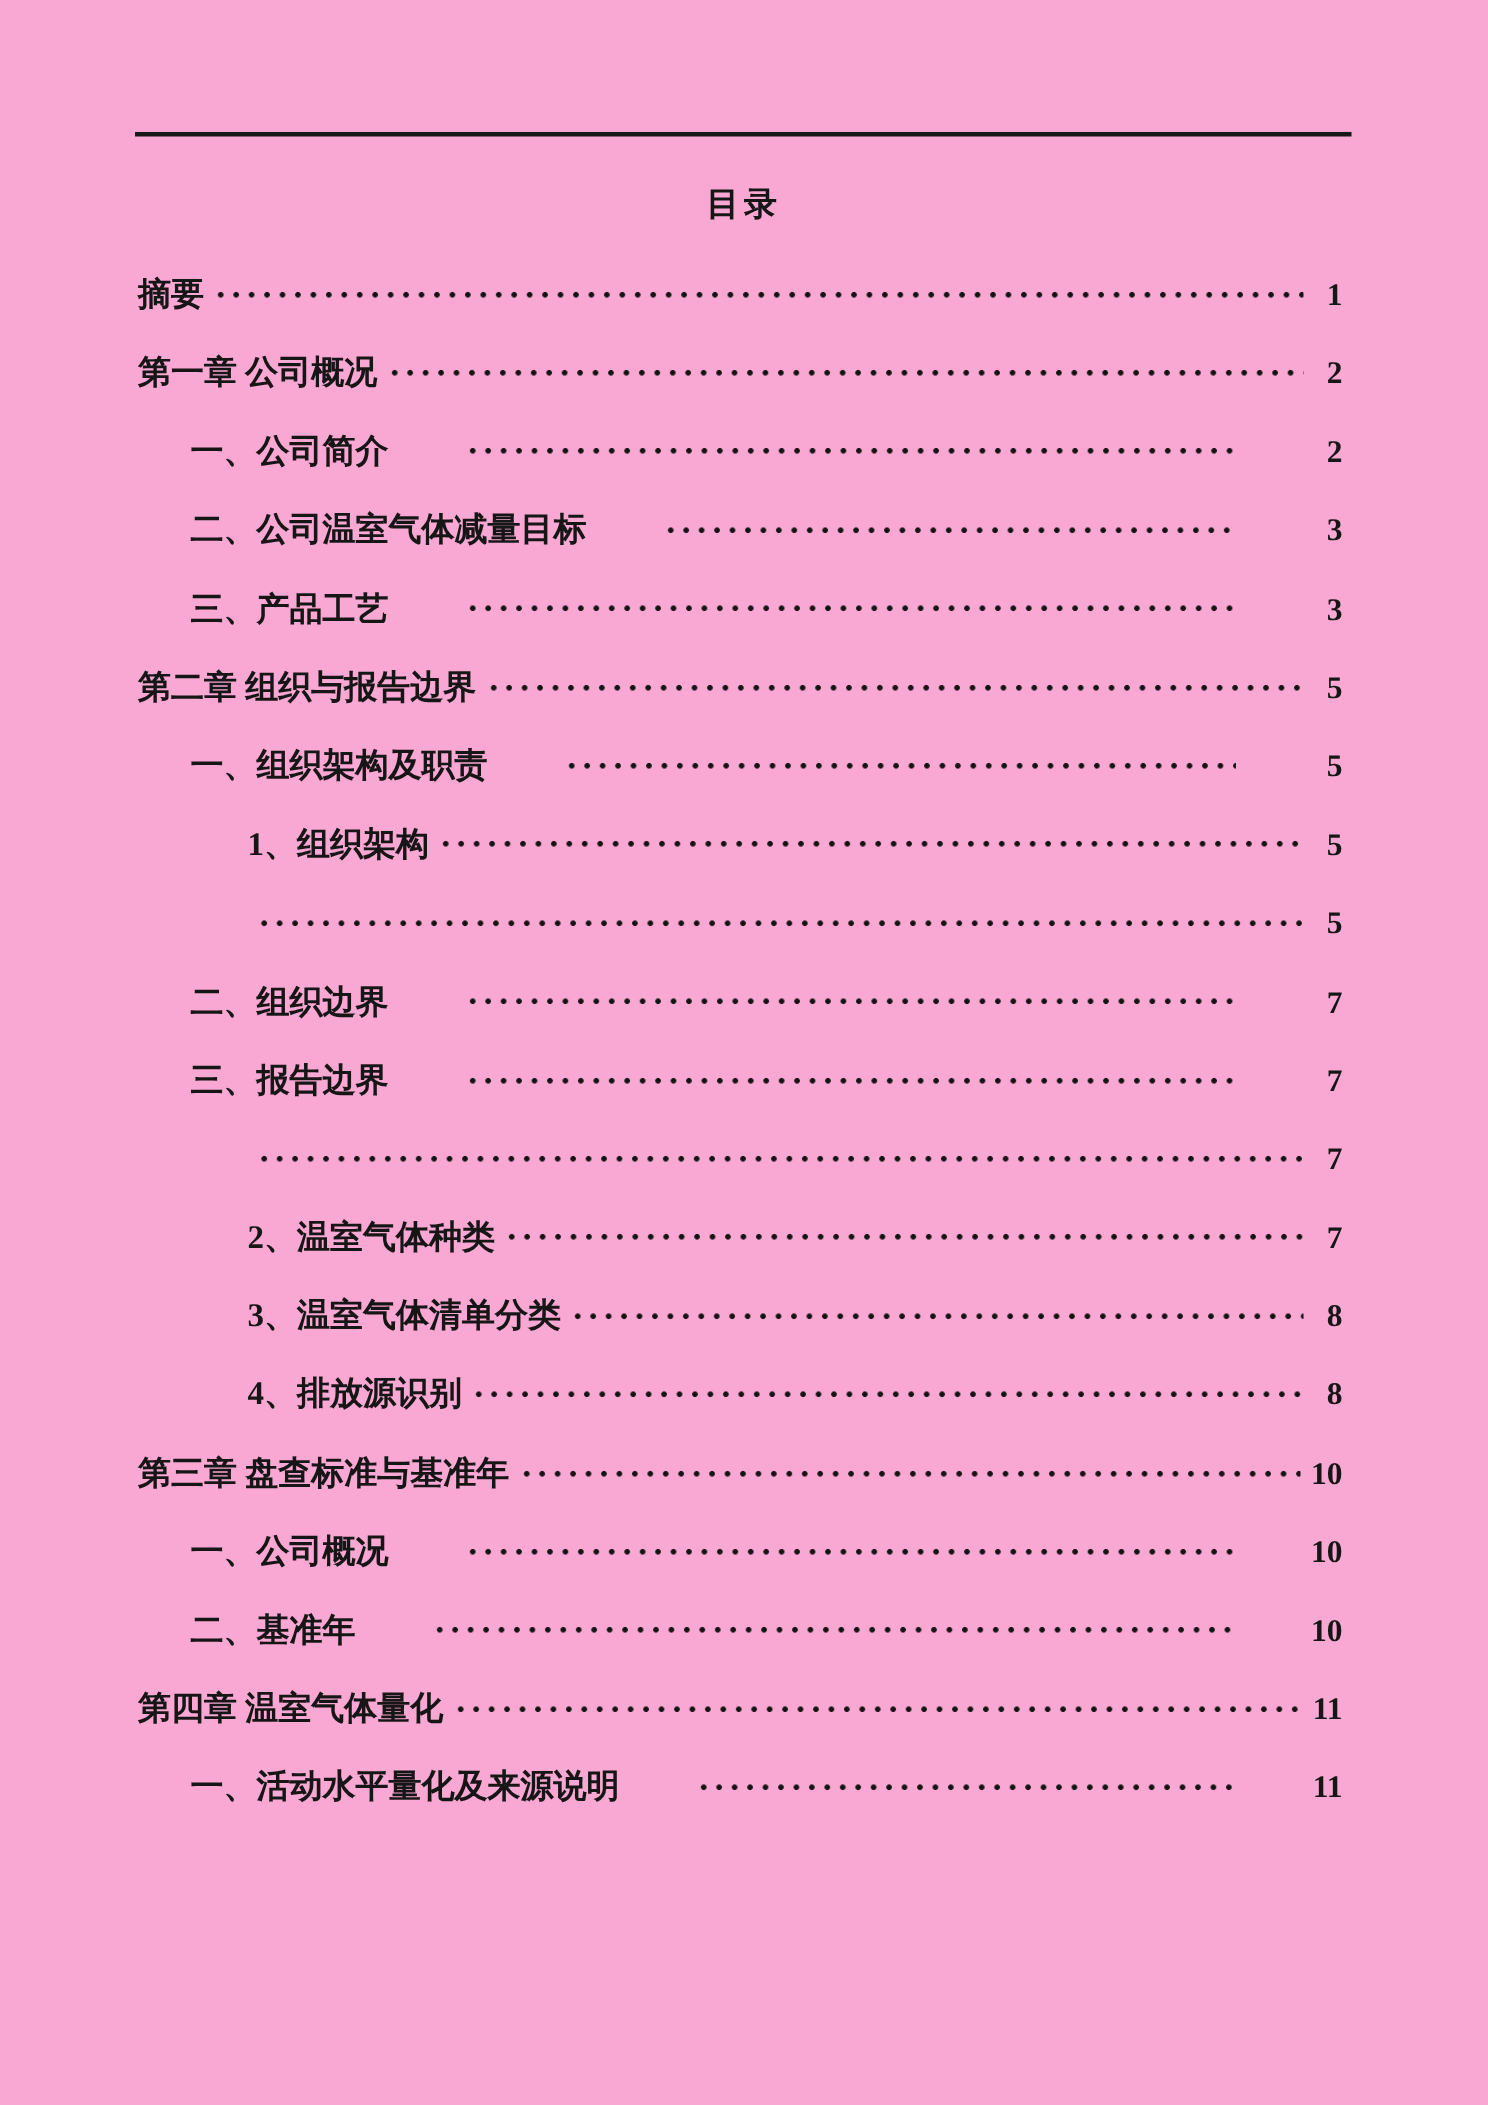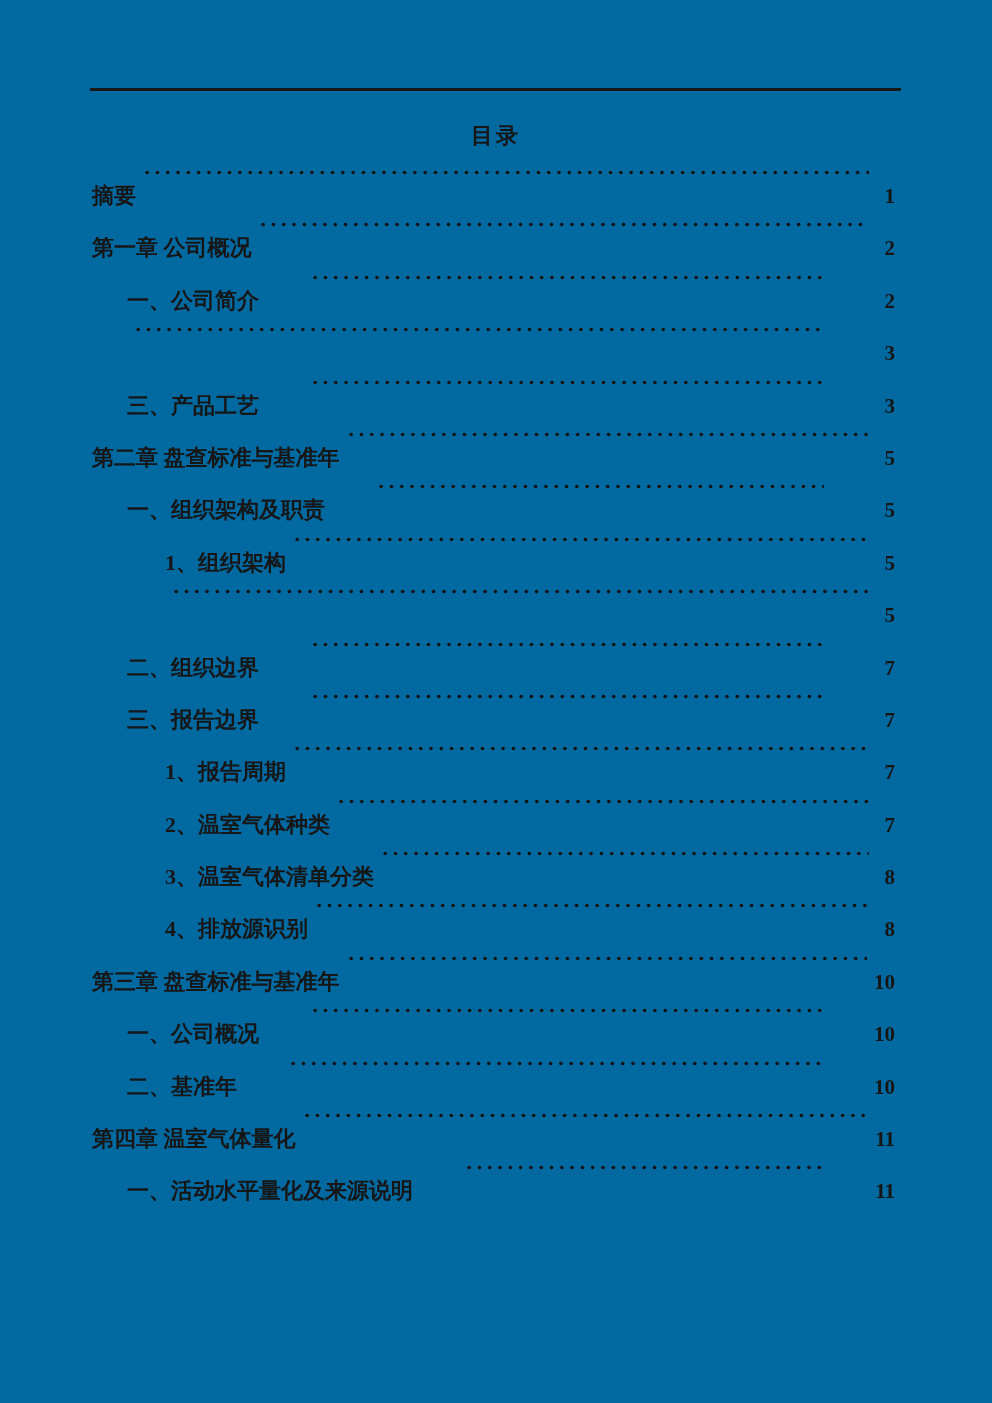--- a/index.html
+++ b/index.html
@@ -2,21 +2,21 @@
 <html><head>
 <meta charset="utf-8">
 <style>
   * { margin: 0; padding: 0; box-sizing: border-box; }
   html, body { background: #ffffff; }
   .page {
     position: relative;
     width: 992px;
     height: 1403px;
     margin: 0 auto;
-    background: #0369a1;
+    background: #f9a8d4;
     font-family: "Liberation Serif", serif;
     color: #161616;
     overflow: hidden;
   }
   .top-rule {
     position: absolute;
     left: 90px;
     top: 88px;
     width: 811px;
     height: 3px;
@@ -34,21 +34,21 @@
     letter-spacing: 3px;
   }
   .toc-list {
     position: absolute;
     left: 92px;
     top: 170px;
     width: 803px;
   }
   .toc-row {
     display: flex;
-    align-items: flex-start;
+    align-items: center;
     height: 52.4px;
     line-height: 52.4px;
     font-size: 22px;
     font-weight: bold;
     white-space: nowrap;
   }
   .toc-row.lvl-1 { padding-left: 35px; gap: 45px; }
   .toc-row.lvl-2 { padding-left: 73px; font-family: Liberation Serif, serif; }
   .toc-label { flex: 0 0 auto; }
   .toc-leader {
@@ -86,30 +86,31 @@
     <span class="toc-label">第一章 公司概况</span>
     <span class="toc-leader"></span>
     <span class="toc-page">2</span>
   </div>
       <div class="toc-row lvl-1">
     <span class="toc-label">一、公司简介</span>
     <span class="toc-leader"></span>
     <span class="toc-page">2</span>
   </div>
       <div class="toc-row lvl-1">
+    <span class="toc-label">二、公司温室气体减量目标</span>
     <span class="toc-leader"></span>
     <span class="toc-page">3</span>
   </div>
       <div class="toc-row lvl-1">
     <span class="toc-label">三、产品工艺</span>
     <span class="toc-leader"></span>
     <span class="toc-page">3</span>
   </div>
       <div class="toc-row lvl-0">
-    <span class="toc-label">第二章 盘查标准与基准年</span>
+    <span class="toc-label">第二章 组织与报告边界</span>
     <span class="toc-leader"></span>
     <span class="toc-page">5</span>
   </div>
       <div class="toc-row lvl-1">
     <span class="toc-label">一、组织架构及职责</span>
     <span class="toc-leader"></span>
     <span class="toc-page">5</span>
   </div>
       <div class="toc-row lvl-2">
     <span class="toc-label">1、组织架构</span>
@@ -124,21 +125,20 @@
     <span class="toc-label">二、组织边界</span>
     <span class="toc-leader"></span>
     <span class="toc-page">7</span>
   </div>
       <div class="toc-row lvl-1">
     <span class="toc-label">三、报告边界</span>
     <span class="toc-leader"></span>
     <span class="toc-page">7</span>
   </div>
       <div class="toc-row lvl-2">
-    <span class="toc-label">1、报告周期</span>
     <span class="toc-leader"></span>
     <span class="toc-page">7</span>
   </div>
       <div class="toc-row lvl-2">
     <span class="toc-label">2、温室气体种类</span>
     <span class="toc-leader"></span>
     <span class="toc-page">7</span>
   </div>
       <div class="toc-row lvl-2">
     <span class="toc-label">3、温室气体清单分类</span>

